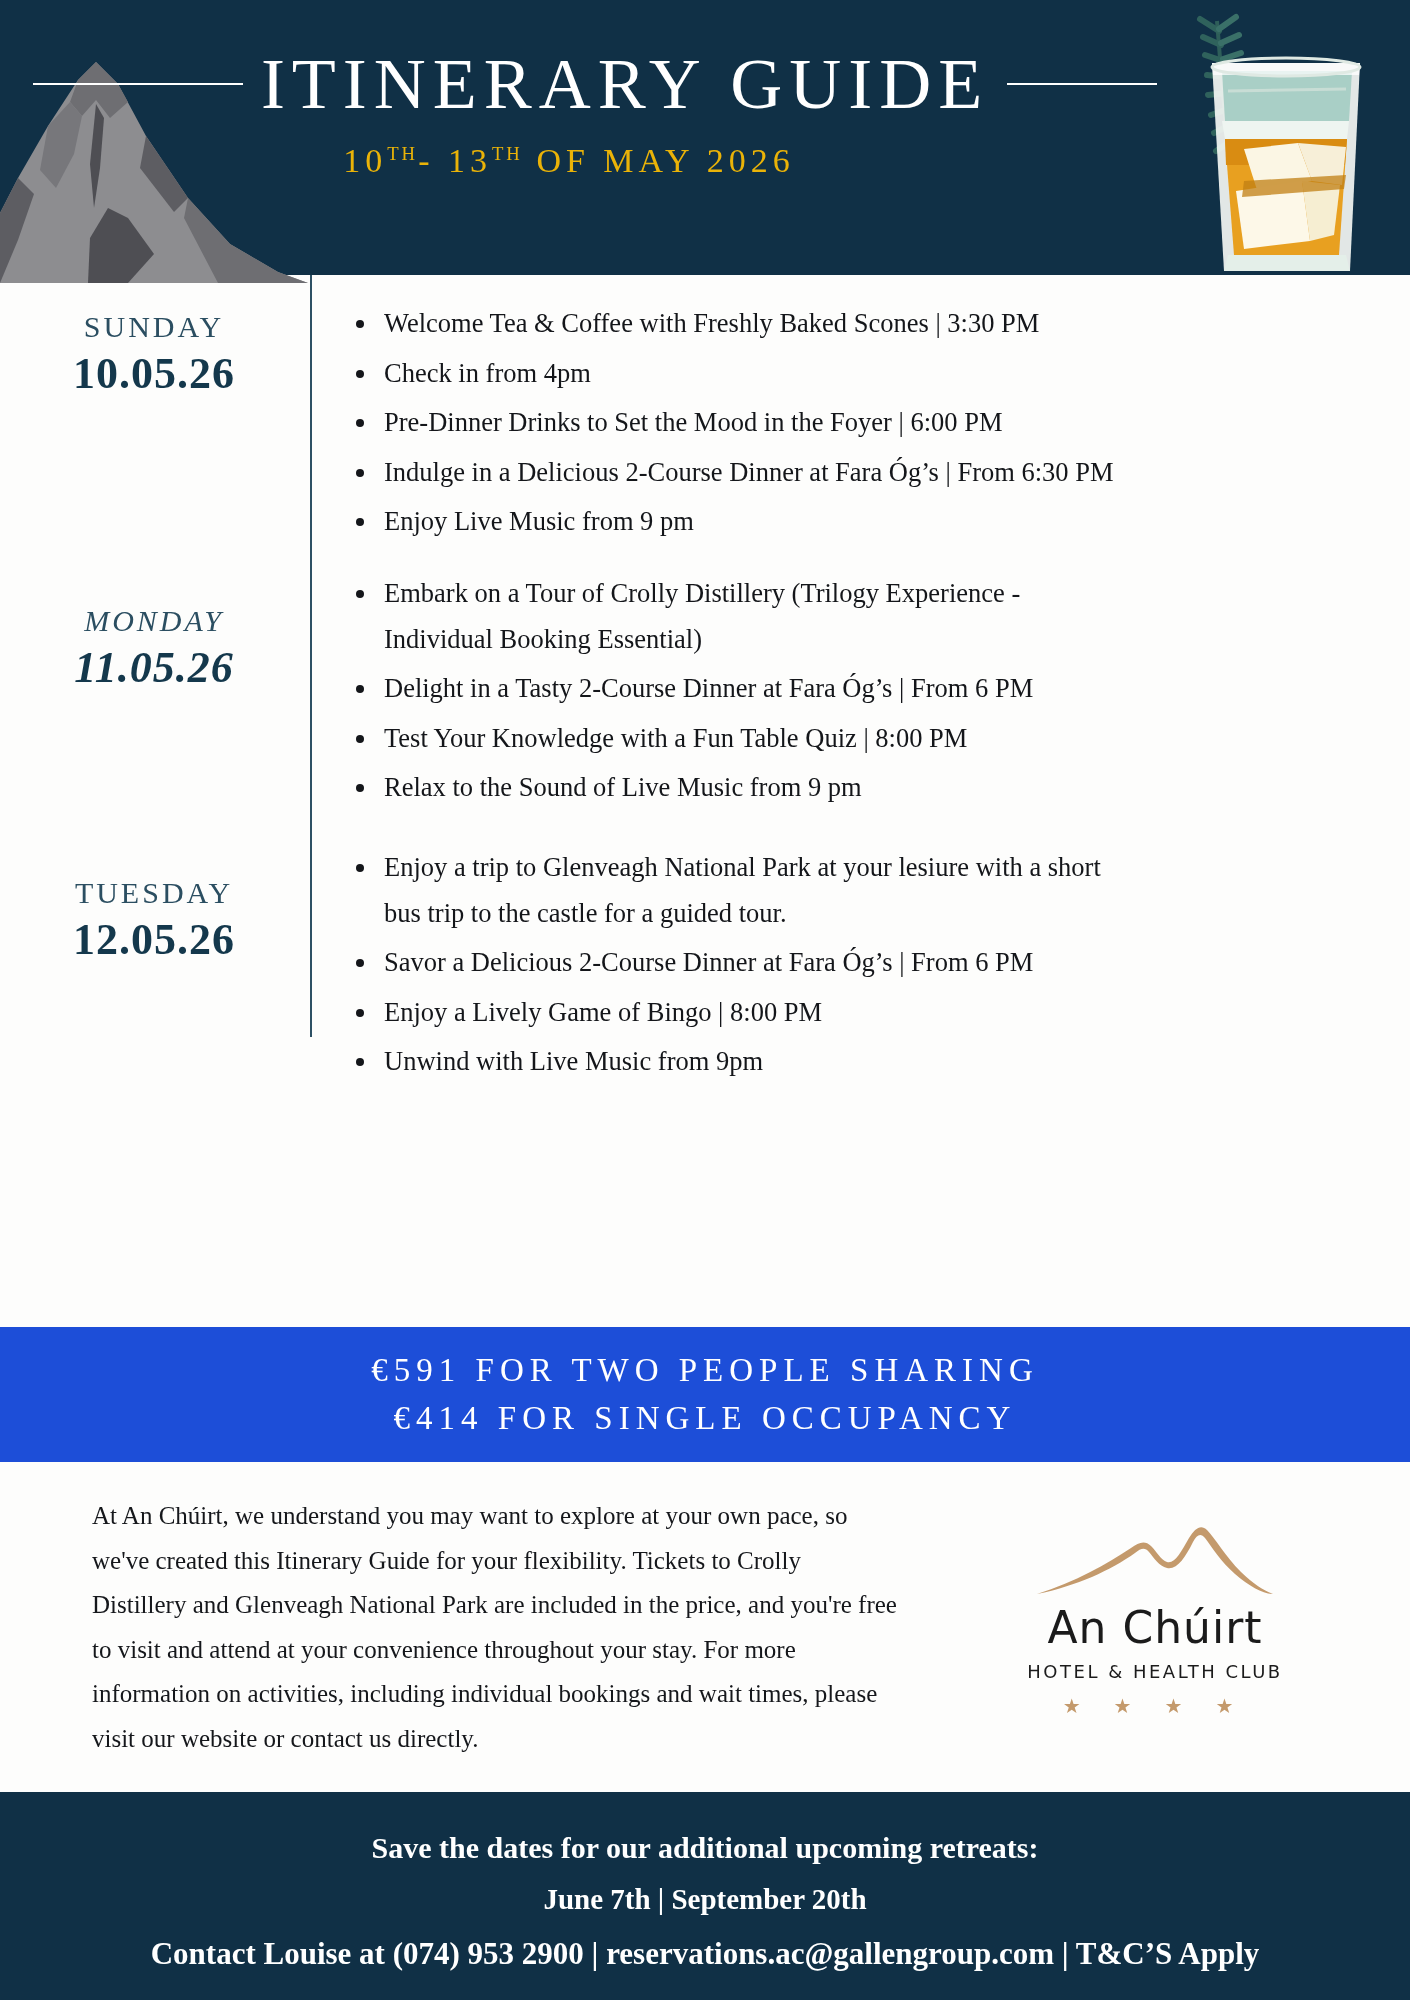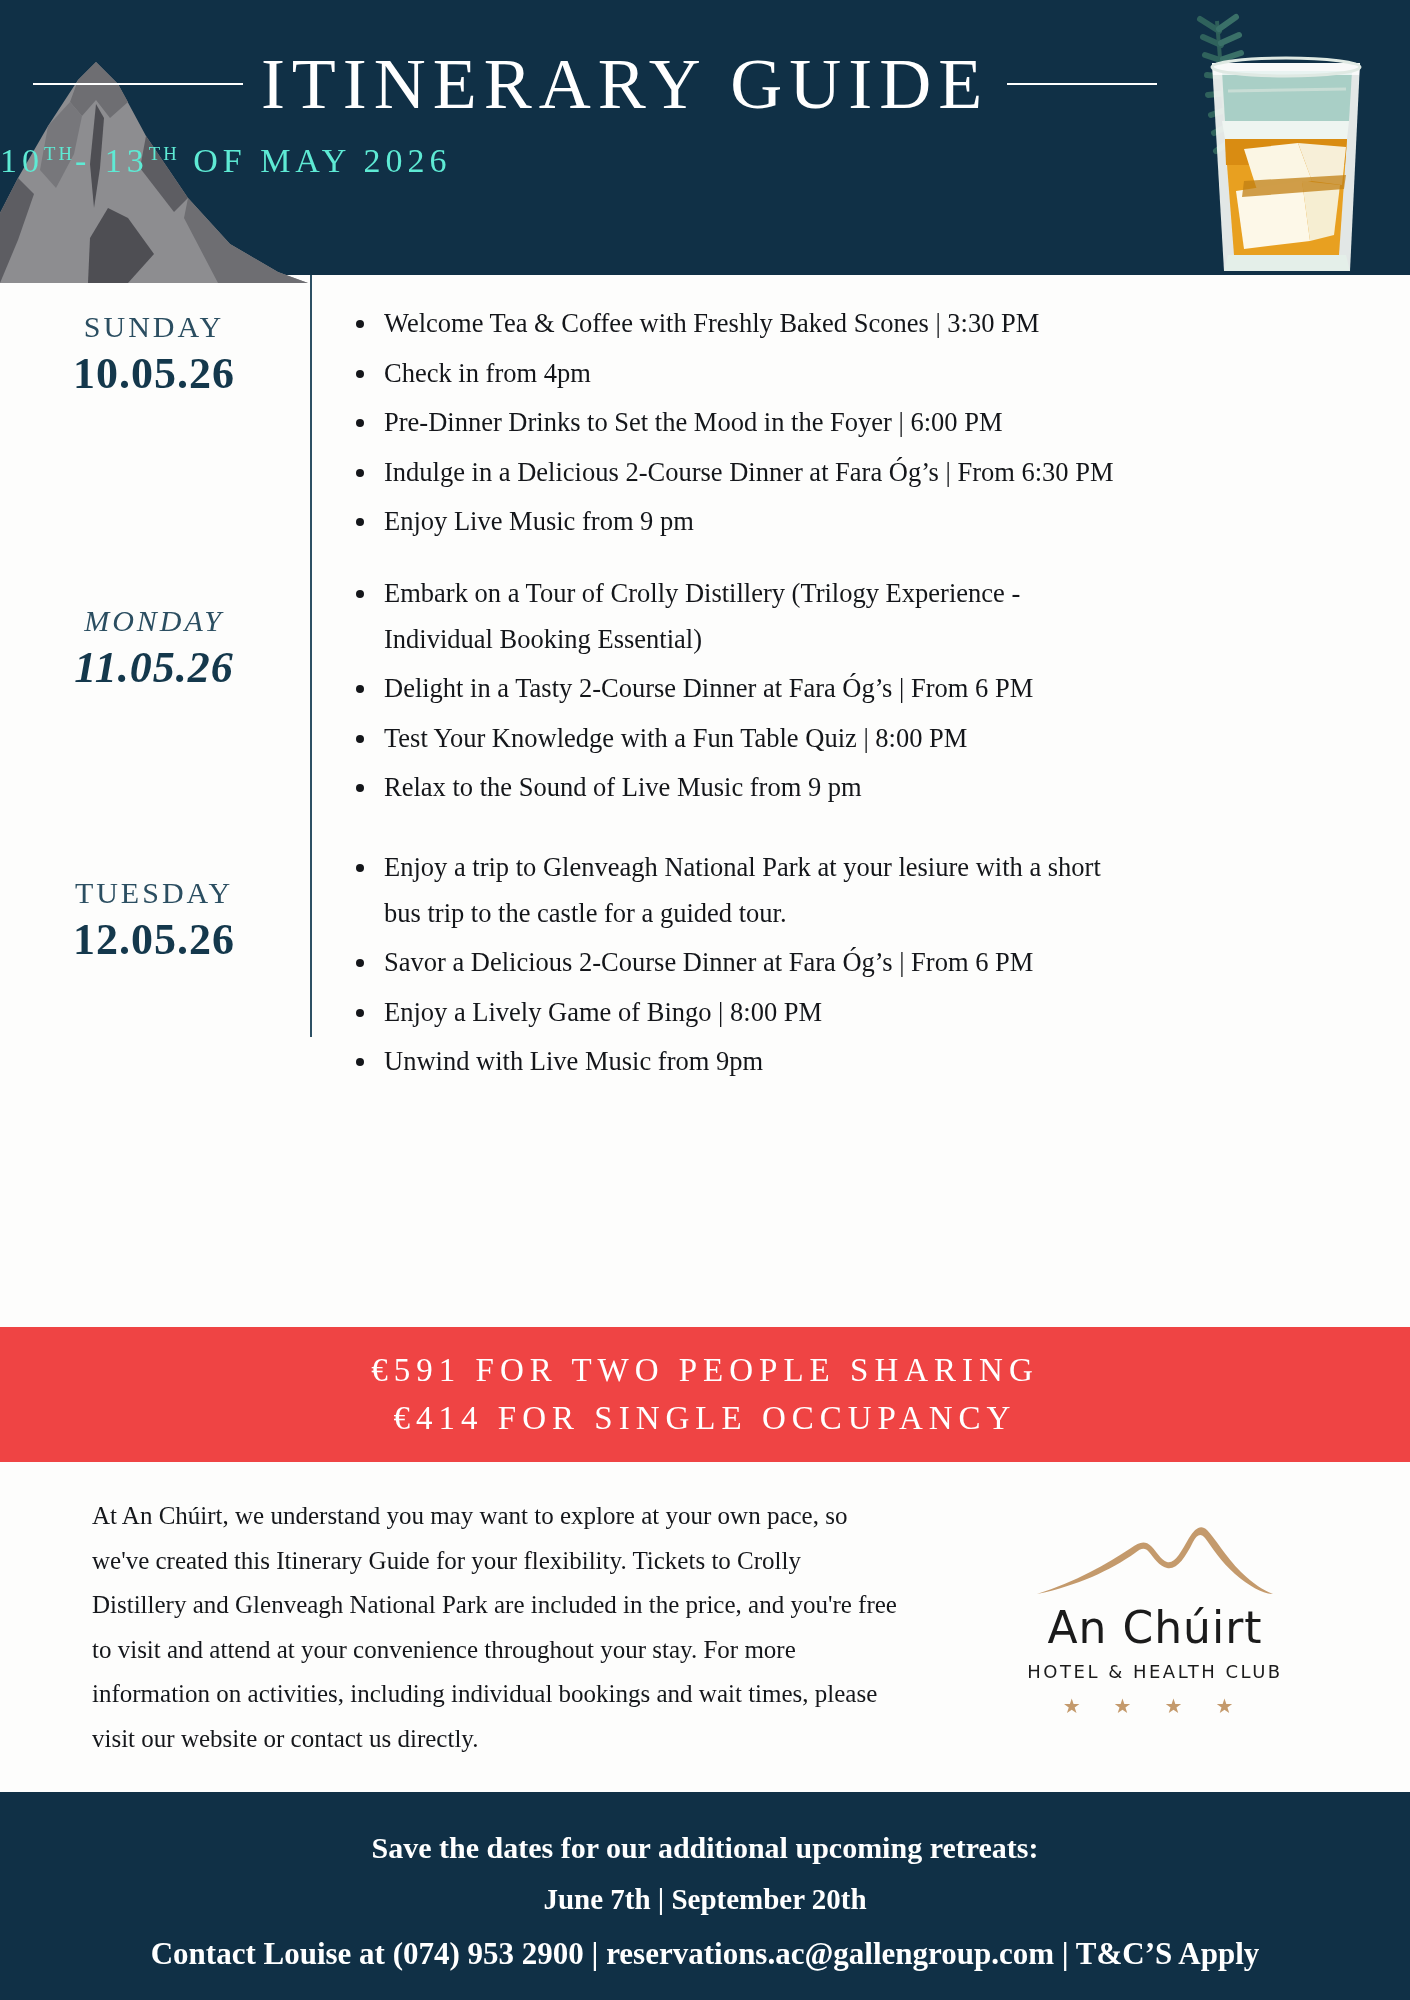--- a/index.html
+++ b/index.html
@@ -61,22 +61,22 @@
     line-height: 1;
     white-space: nowrap;
     font-weight: 400;
     padding: 0 10px;
   }
   .subtitle {
     position: absolute;
     top: 142px;
     left: 0;
     width: 1138px;
-    text-align: left;
-    color: #5eead4;
+    text-align: center;
+    color: #eab308;
     font-size: 34px;
     letter-spacing: 5px;
     font-family: "Liberation Serif", "DejaVu Serif", serif;
   }
   .subtitle sup {
     font-size: 0.55em;
     letter-spacing: 3px;
     vertical-align: super;
   }
 
@@ -169,21 +169,21 @@
     background: #14161a;
   }
 
   
   .price-banner {
     position: absolute;
     left: 0;
     top: 1327px;
     width: 1410px;
     height: 135px;
-    background: #ef4444;
+    background: #1d4ed8;
     color: #ffffff;
     display: flex;
     flex-direction: column;
     align-items: center;
     justify-content: center;
   }
   .price-line {
     font-size: 33px;
     letter-spacing: 6px;
     line-height: 1.45;

